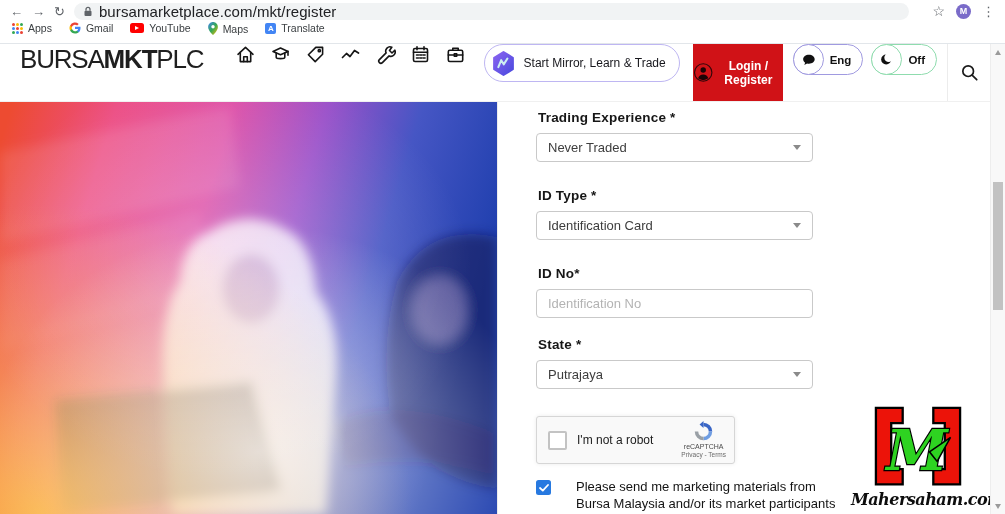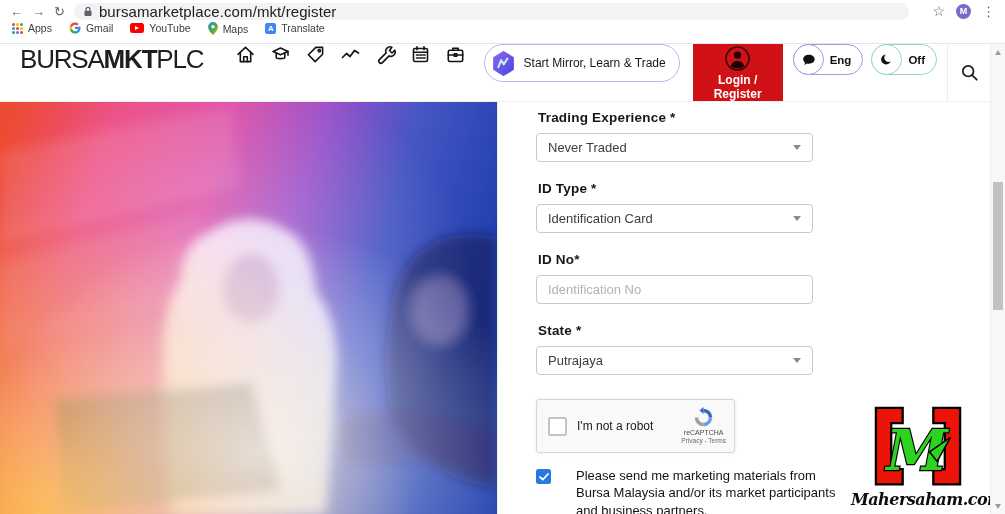--- a/index.html
+++ b/index.html
@@ -22,43 +22,43 @@
   .yt-ico b{width:0;height:0;border-left:4px solid #fff;border-top:2.6px solid transparent;border-bottom:2.6px solid transparent}
   .tr-ico{width:11px;height:11px;background:#4285f4;border-radius:2px;color:#fff;font-size:8px;font-weight:bold;display:flex;align-items:center;justify-content:center}
 
   
   .site-header{height:58px;display:flex;align-items:flex-start;background:#fff;border-bottom:1px solid #f0f0f0;padding:0 15px 0 20px}
   .logo{font-size:26px;color:#1f1f1f;letter-spacing:-1.2px;white-space:nowrap;cursor:pointer;flex:none}
   .logo .l1{font-weight:500}.logo .l2{font-weight:900}.logo .l3{font-weight:300}
   .nav-icons{display:flex;gap:14px;margin-left:auto;align-items:center;color:#151515}
   .nav-icons .nico{width:21px;height:21px;display:block;cursor:pointer}
   .start-pill{margin-left:18px;height:38px;border:1.5px solid #beb6f2;border-radius:20px;display:flex;align-items:center;gap:7px;padding:0 13px 0 5px;font-size:12px;font-weight:normal;color:#17171c;background:#fff;cursor:pointer;white-space:nowrap;flex:none}
-  .login-btn{margin-left:13px;align-self:stretch;width:90px;color:#fff;display:flex;flex-direction:column;align-items:center;justify-content:center;gap:1px;font-size:12px;font-weight:bold;cursor:pointer;flex:none;text-align:center}
+  .login-btn{margin-left:13px;align-self:stretch;width:90px;color:#fff;display:flex;flex-direction:row;align-items:center;justify-content:center;gap:1px;font-size:12px;font-weight:bold;cursor:pointer;flex:none;text-align:center}
   .toggle{height:31px;border-radius:17px;display:flex;align-items:center;padding-right:11px;gap:6px;font-size:11.5px;font-weight:bold;color:#111;background:#fff;cursor:pointer;flex:none}
   .toggle .chip{width:31px;height:31px;border-radius:50%;background:#fff;display:flex;align-items:center;justify-content:center;margin-left:-1px}
   .toggle.eng{border:1px solid #a09ae0;margin-left:10px}
   .toggle.eng .chip{border:1px solid #a09ae0}
   .toggle.off{border:1px solid #8fdcae;margin-left:8px}
   .toggle.off .chip{border:1px solid #8fdcae}
   .hdr-divider{width:1px;align-self:stretch;background:#ececec;margin-left:10px}
   .search-btn{width:42px;height:57px;display:flex;align-items:center;justify-content:center;cursor:pointer;flex:none}
 
   
   .content{display:flex;height:412px;position:relative}
   .hero{width:497px;height:412px;flex:none}
   .hero svg{width:100%;height:100%;display:block}
   .form-panel{flex:1;border-left:1px solid #ececec;padding:9px 0 0 38px;position:relative;background:#fff}
   .field-label{font-size:13.5px;line-height:14px;font-weight:bold;color:#161616;margin:0 0 8px 2px;letter-spacing:.2px}
-  .select-box{width:277px;height:29px;border:1px solid #c9c9c9;border-radius:4px;background:#fff;display:flex;align-items:center;justify-content:space-between;padding:0 11px;margin-bottom:20px;cursor:pointer}
+  .select-box{width:277px;height:29px;border:1px solid #c9c9c9;border-radius:4px;background:#fff;display:flex;align-items:center;justify-content:space-between;padding:0 11px;margin-bottom:27px;cursor:pointer}
   .select-value{font-size:13px;color:#3d3d3d}
   .caret{width:0;height:0;border-left:4px solid transparent;border-right:4px solid transparent;border-top:5px solid #8a8a8a}
   .text-input{width:277px;height:29px;border:1px solid #c9c9c9;border-radius:4px;padding:0 11px;font-size:13px;color:#333;font-family:inherit;margin-bottom:20px;display:block;outline:none}
   .text-input::placeholder{color:#b3b3b3}
 
-  .recaptcha{margin-top:24px;width:199px;height:54px;background:#f9f9f9;border:1px solid #d6d6d6;border-radius:3px;display:flex;align-items:center;padding:0 8px 0 11px;box-shadow:0 0 4px rgba(0,0,0,.08)}
+  .recaptcha{margin-top:24px;width:199px;height:48px;background:#f9f9f9;border:1px solid #d6d6d6;border-radius:3px;display:flex;align-items:center;padding:0 8px 0 11px;box-shadow:0 0 4px rgba(0,0,0,.08)}
   .rc-checkbox{width:19px;height:19px;background:#fff;border:2px solid #c3c3c3;border-radius:2px;flex:none;cursor:pointer}
   .rc-label{font-size:12px;color:#1b1b1b;margin-left:10px;flex:1}
   .rc-right{display:flex;flex-direction:column;align-items:center;line-height:1}
   .rc-brand{font-size:7px;color:#4a4a4a;margin-top:1px}
   .rc-links{font-size:6.5px;color:#6a6a6a;margin-top:2px;cursor:pointer}
 
   .marketing{margin-top:14px;display:flex;gap:25px;width:300px}
   .mk-check{width:15px;height:15px;border-radius:2.5px;flex:none;display:flex;align-items:center;justify-content:center;margin-top:2px;cursor:pointer}
   .mk-text{font-size:13px;line-height:1.33;color:#141414;width:260px}
 

